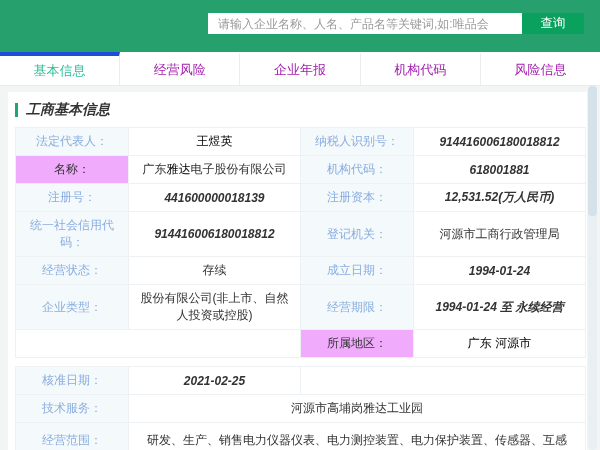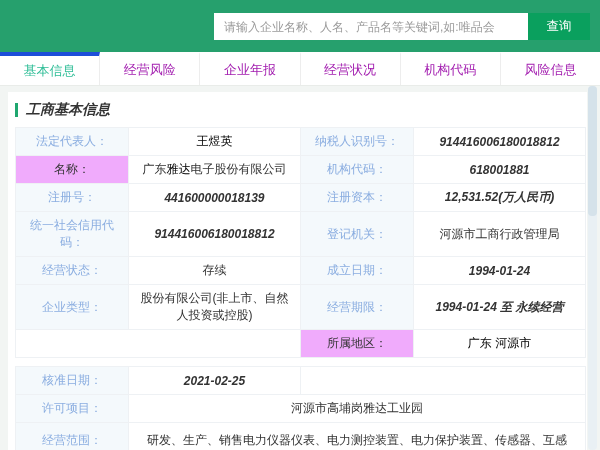--- a/index.html
+++ b/index.html
@@ -9,21 +9,21 @@
     background:#f2f5f3;
     font-family:"Liberation Sans", sans-serif;
   }
   
   .header { position:absolute; top:0; left:0; width:600px; height:52px; background:#26a06d; }
   .logo { position:absolute; left:12px; top:7px; display:flex; align-items:center; cursor:pointer; }
   .logo-icon { width:38px; height:38px; }
   .brand-text { margin-left:7px; color:#fff; }
   .brand-name { font-size:21px; font-weight:bold; letter-spacing:2px; line-height:23px; }
   .brand-domain { font-size:8.5px; letter-spacing:0.6px; opacity:.95; }
-  .searchbar { position:absolute; left:214px; top:13px; width:376px; height:27px; display:flex; }
+  .searchbar { position:absolute; left:208px; top:13px; width:376px; height:21px; display:flex; }
   .search-input {
     flex:1; border:none; outline:none; background:#fff;
     padding:0 10px; font-size:12px; color:#666;
     font-family:"Liberation Sans", sans-serif;
   }
   .search-input::placeholder { color:#9a9a9a; }
   .search-btn {
     width:62px; border:none; background:#0aa05e; color:#fff;
     font-size:12.5px; cursor:pointer; font-family:"Liberation Sans", sans-serif;
   }
@@ -63,21 +63,20 @@
   <div class="searchbar">
     <input class="search-input" type="text" placeholder="请输入企业名称、人名、产品名等关键词,如:唯品会" style="">
     <button class="search-btn">查询</button>
   </div>
 </div>
 
 <div class="tabbar">
   <div class="tab active">基本信息</div>
   <div class="tab">经营风险</div>
   <div class="tab">企业年报</div>
-  <div class="tab">经营状况</div>
   <div class="tab">机构代码</div>
   <div class="tab">风险信息</div>
 </div>
 
 <div class="card">
   <div class="section-head">
     <div class="section-bar"></div>
     <div class="section-title">工商基本信息</div>
   </div>
 
@@ -140,21 +139,21 @@
         <col style="width:113px">
         <col style="width:172px">
       </colgroup>
     <tbody>
         <tr>
       <th class="lbl">核准日期：</th>
       <td class="num">2021-02-25</td>
       <td class="val" colspan="2"></td>
     </tr>
     <tr>
-      <th class="lbl">许可项目：</th>
+      <th class="lbl">技术服务：</th>
       <td class="val" colspan="3">河源市高埔岗雅达工业园</td>
     </tr>
     <tr>
       <th class="lbl top">经营范围：</th>
       <td class="val scope" colspan="3">研发、生产、销售电力仪器仪表、电力测控装置、电力保护装置、传感器、互感器、电能表、低压配电设备、电气火灾监控设备、消防安全设备、教学仪器及实验装置、教育装备；测量仪器设备的技术研发、技术咨询、技术服务；计算机软件开发；计算机系统集成及相关技术服务；数字动漫制作；虚拟仿真系统开发；物联网及通信相关领域产品的研发、销售及维保服务；机电设备安装工程及维保服务；自动化系统工程及维保服务；房屋租赁；企业自有资金投资；产品出口贸易。许可项目：各类工程建设活动。</td>
     </tr>
   </tbody>
     </table>
 </div>
 

